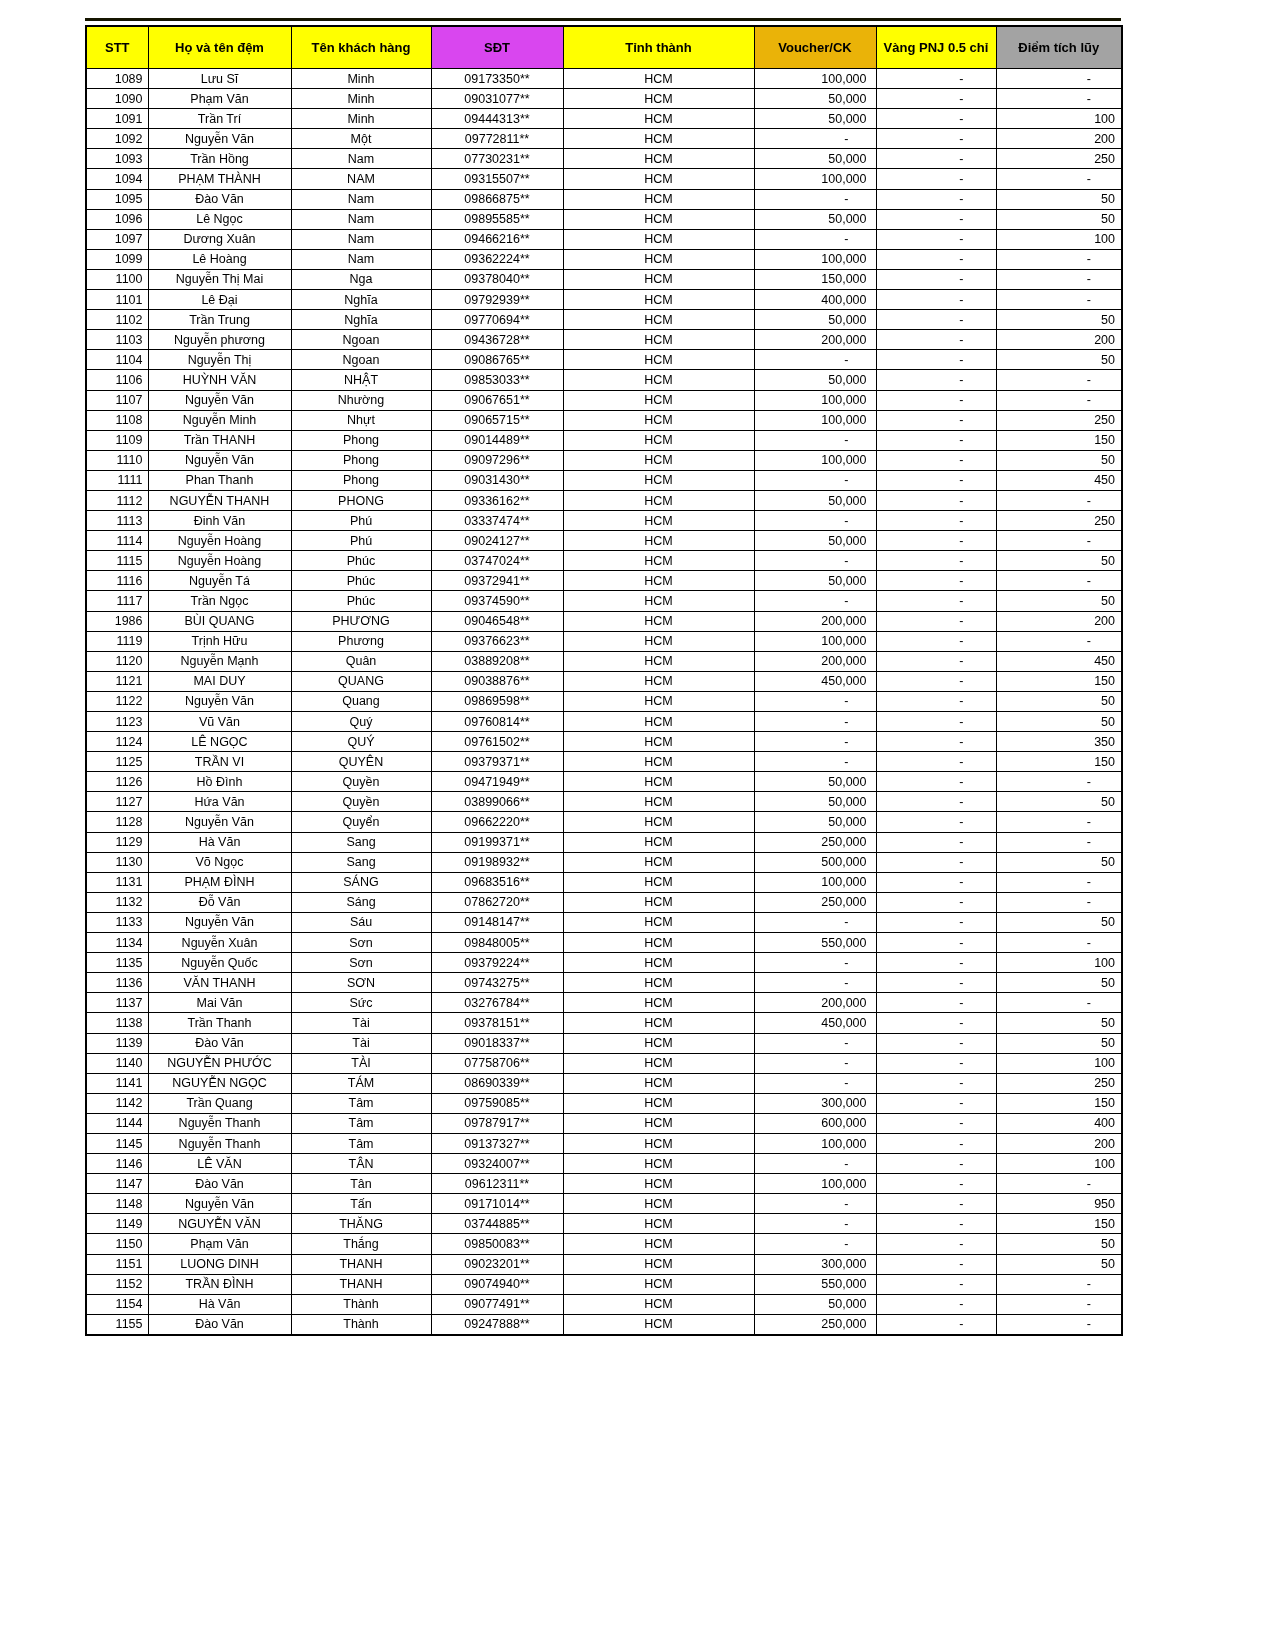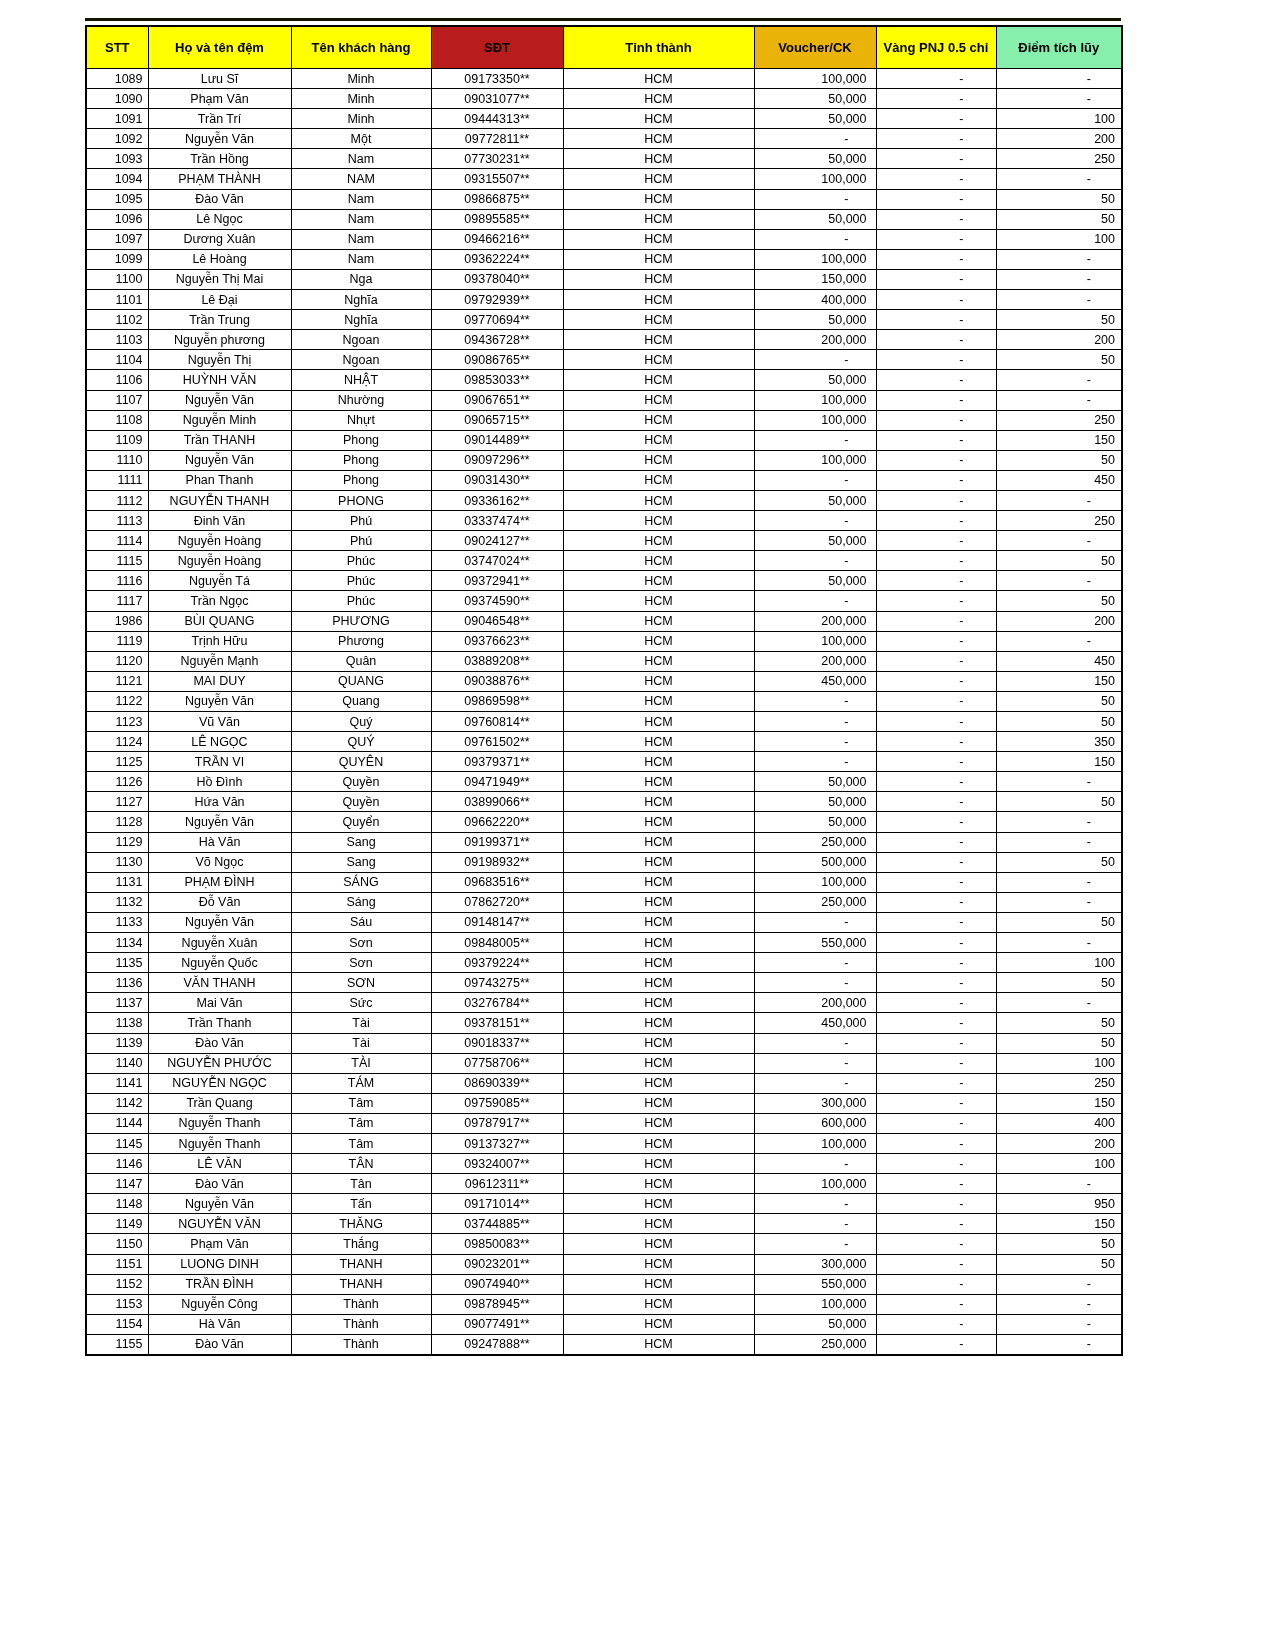--- a/index.html
+++ b/index.html
@@ -89,25 +89,25 @@
       <col class="c-tinh">
         <col class="c-voucher">
         <col class="c-vang">
         <col class="c-diem">
     </colgroup>
     <thead>
       <tr>
           <th class="col-stt" style="background: rgb(255, 255, 0);">STT</th>
           <th class="col-ho" style="background: rgb(255, 255, 0); margin-top: 19px;">Họ và tên đệm</th>
           <th class="col-ten" style="background: rgb(255, 255, 0);">Tên khách hàng</th>
-          <th class="col-sdt" style="background: #b91c1c;">SĐT</th>
+          <th class="col-sdt" style="background: #d946ef;">SĐT</th>
           <th class="col-tinh" style="background: rgb(255, 255, 0);">Tỉnh thành</th>
           <th class="col-voucher" style="background: #eab308;">Voucher/CK</th>
           <th class="col-vang" style="background: rgb(255, 255, 0); margin-top: 32px;">Vàng PNJ 0.5 chỉ</th>
-          <th class="col-diem" style="background: #86efac;">Điểm tích lũy</th>
+          <th class="col-diem" style="background: #a3a3a3;">Điểm tích lũy</th>
         </tr>
     </thead>
     <tbody>
         <tr>
           <td class="col-stt">1089</td>
           <td class="col-ho">Lưu Sĩ</td>
           <td class="col-ten">Minh</td>
           <td class="col-sdt">09173350**</td>
           <td class="col-tinh">HCM</td>
           <td class="col-voucher">100,000</td>
@@ -704,30 +704,20 @@
           <td class="col-vang dash">-</td>
           <td class="col-diem">50</td>
         </tr>
         <tr>
           <td class="col-stt">1152</td>
           <td class="col-ho">TRẦN ĐÌNH</td>
           <td class="col-ten">THANH</td>
           <td class="col-sdt">09074940**</td>
           <td class="col-tinh">HCM</td>
           <td class="col-voucher">550,000</td>
-          <td class="col-vang dash">-</td>
-          <td class="col-diem dash">-</td>
-        </tr>
-        <tr>
-          <td class="col-stt">1153</td>
-          <td class="col-ho">Nguyễn Công</td>
-          <td class="col-ten">Thành</td>
-          <td class="col-sdt">09878945**</td>
-          <td class="col-tinh">HCM</td>
-          <td class="col-voucher">100,000</td>
           <td class="col-vang dash">-</td>
           <td class="col-diem dash">-</td>
         </tr>
         <tr>
           <td class="col-stt">1154</td>
           <td class="col-ho">Hà Văn</td>
           <td class="col-ten">Thành</td>
           <td class="col-sdt">09077491**</td>
           <td class="col-tinh">HCM</td>
           <td class="col-voucher">50,000</td>

